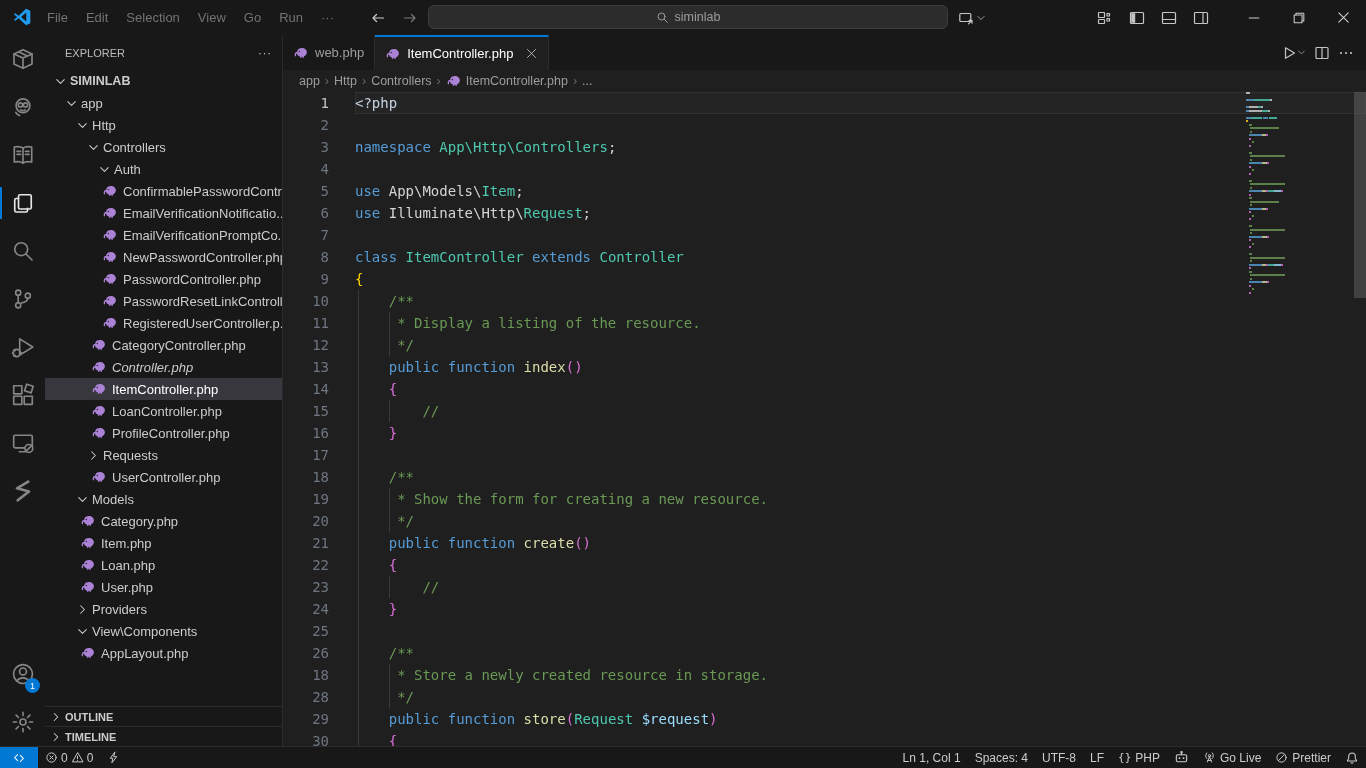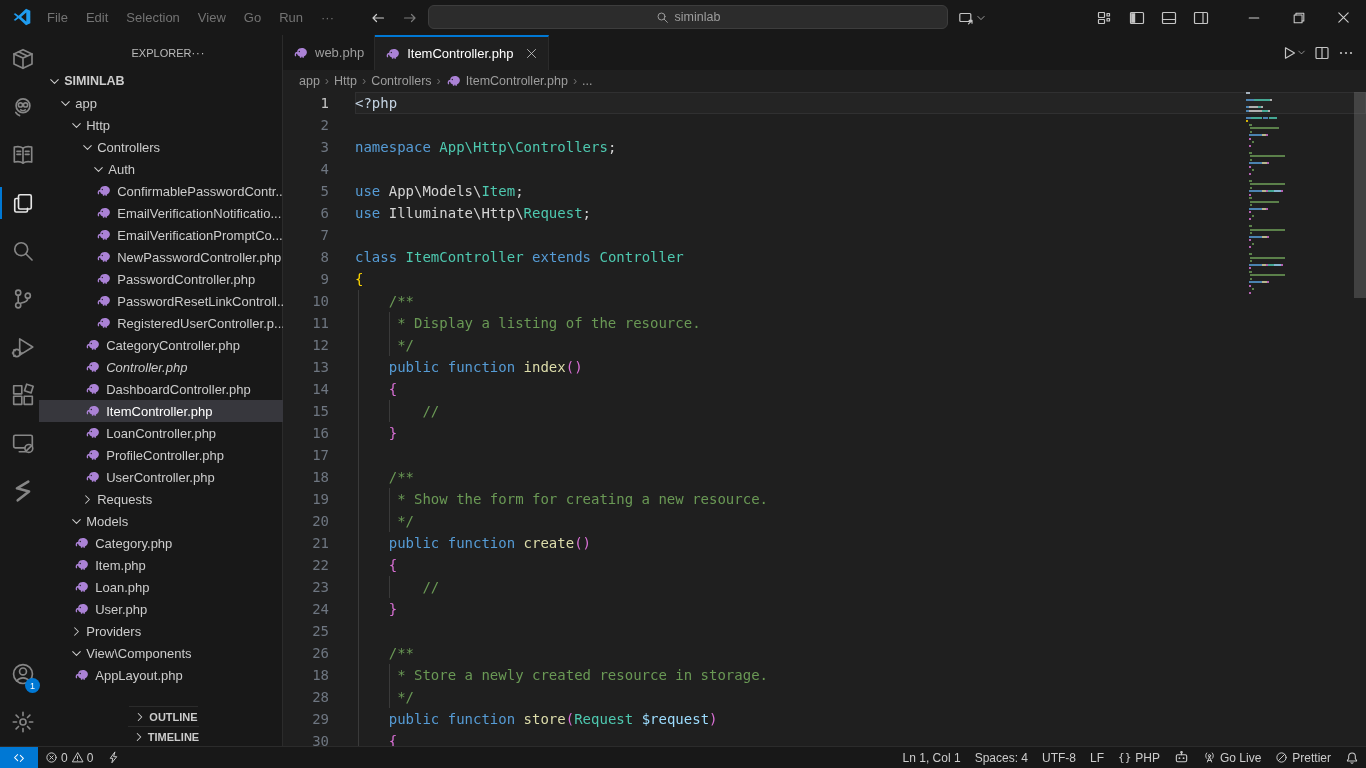--- a/index.html
+++ b/index.html
@@ -29,21 +29,21 @@
   
   #activitybar { width:45px; background:#181818; display:flex; flex-direction:column; flex:none; }
   .ab-item { position:relative; width:45px; height:48px; display:grid; place-items:center; color:#868686; }
   .ab-item.active { color:#e7e7e7; }
   .ab-item.active::before { content:""; position:absolute; left:0; top:8px; bottom:8px; width:2px; background:#0078d4; }
   .ab-bottom { margin-top:auto; }
   .ab-badge { position:absolute; right:5px; bottom:5px; width:15px; height:15px; border-radius:50%;
               background:#0078d4; color:#fff; font-size:9px; display:grid; place-items:center; }
 
   
-  #sidebar { width:238px; background:#181818; border-right:1px solid #2b2b2b; display:flex; flex-direction:column; flex:none;align-items:center; }
+  #sidebar { width:238px; background:#181818; border-right:1px solid #2b2b2b; display:flex; flex-direction:column; flex:none; }
   .sb-head { height:35px; flex:none; display:flex; align-items:center; padding:0 10px 0 20px; color:#bbbbbb; font-size:11px; }
   .sb-head .more { margin-left:auto; letter-spacing:1px; color:#cccccc; }
   .tree { flex:1 1 auto; overflow:hidden; }
   .trow { height:22px; display:flex; align-items:center; white-space:nowrap; color:#cccccc; cursor:default; }
   .trow .chev { flex:none; color:#cccccc; margin-right:2px; }
   .trow .ficon { flex:none; margin-right:5px; }
   .trow.sel { background:#37373d; color:#ffffff; }
   .trow.root { font-weight:700; font-size:12.5px; }
   .sb-section { height:20px; flex:none; border-top:1px solid #2b2b2b; display:flex; align-items:center;
                 font-weight:700; font-size:11px; color:#cccccc; padding-left:4px; gap:2px; }
@@ -429,82 +429,71 @@
           <span class="ficon">
             <svg width="16" height="16" viewBox="0 0 16 16">
               <g fill="#AB82D6">
                 <path d="M4.5 5.2C5.3 3.9 7 3 8.9 3c2.8 0 5 1.9 5 4.3 0 1.9-1.2 3.5-3 4.1v1.4h-1.5v-1.1h-1v1.1H6.9v-1.2c-1.5-.5-2.6-1.7-2.9-3.1-.5.1-.9.5-1 1-.1.4 0 .9.3 1.2l-.9.8C1.7 10.7 1.5 9.6 1.8 8.7c.3-1.1 1.3-1.9 2.4-2 .1-.5.2-1 .3-1.5z"></path>
                 <circle cx="6.3" cy="6.5" r=".65" fill="#1f1f1f"></circle>
               </g>
             </svg>
           </span>
           <span>Controller.php</span>
         </div>
+        <div class="trow sel" style="padding-left: 46px;">
+          <span class="ficon">
+            <svg width="16" height="16" viewBox="0 0 16 16">
+              <g fill="#AB82D6">
+                <path d="M4.5 5.2C5.3 3.9 7 3 8.9 3c2.8 0 5 1.9 5 4.3 0 1.9-1.2 3.5-3 4.1v1.4h-1.5v-1.1h-1v1.1H6.9v-1.2c-1.5-.5-2.6-1.7-2.9-3.1-.5.1-.9.5-1 1-.1.4 0 .9.3 1.2l-.9.8C1.7 10.7 1.5 9.6 1.8 8.7c.3-1.1 1.3-1.9 2.4-2 .1-.5.2-1 .3-1.5z"></path>
+                <circle cx="6.3" cy="6.5" r=".65" fill="#1f1f1f"></circle>
+              </g>
+            </svg>
+          </span>
+          <span>ItemController.php</span>
+        </div>
         <div class="trow" style="padding-left: 46px;">
           <span class="ficon">
             <svg width="16" height="16" viewBox="0 0 16 16">
               <g fill="#AB82D6">
                 <path d="M4.5 5.2C5.3 3.9 7 3 8.9 3c2.8 0 5 1.9 5 4.3 0 1.9-1.2 3.5-3 4.1v1.4h-1.5v-1.1h-1v1.1H6.9v-1.2c-1.5-.5-2.6-1.7-2.9-3.1-.5.1-.9.5-1 1-.1.4 0 .9.3 1.2l-.9.8C1.7 10.7 1.5 9.6 1.8 8.7c.3-1.1 1.3-1.9 2.4-2 .1-.5.2-1 .3-1.5z"></path>
                 <circle cx="6.3" cy="6.5" r=".65" fill="#1f1f1f"></circle>
               </g>
             </svg>
           </span>
-          <span>DashboardController.php</span>
-        </div>
-        <div class="trow sel" style="padding-left: 46px;">
-          <span class="ficon">
-            <svg width="16" height="16" viewBox="0 0 16 16">
-              <g fill="#AB82D6">
-                <path d="M4.5 5.2C5.3 3.9 7 3 8.9 3c2.8 0 5 1.9 5 4.3 0 1.9-1.2 3.5-3 4.1v1.4h-1.5v-1.1h-1v1.1H6.9v-1.2c-1.5-.5-2.6-1.7-2.9-3.1-.5.1-.9.5-1 1-.1.4 0 .9.3 1.2l-.9.8C1.7 10.7 1.5 9.6 1.8 8.7c.3-1.1 1.3-1.9 2.4-2 .1-.5.2-1 .3-1.5z"></path>
-                <circle cx="6.3" cy="6.5" r=".65" fill="#1f1f1f"></circle>
-              </g>
-            </svg>
-          </span>
-          <span>ItemController.php</span>
+          <span>LoanController.php</span>
         </div>
         <div class="trow" style="padding-left: 46px;">
           <span class="ficon">
             <svg width="16" height="16" viewBox="0 0 16 16">
               <g fill="#AB82D6">
                 <path d="M4.5 5.2C5.3 3.9 7 3 8.9 3c2.8 0 5 1.9 5 4.3 0 1.9-1.2 3.5-3 4.1v1.4h-1.5v-1.1h-1v1.1H6.9v-1.2c-1.5-.5-2.6-1.7-2.9-3.1-.5.1-.9.5-1 1-.1.4 0 .9.3 1.2l-.9.8C1.7 10.7 1.5 9.6 1.8 8.7c.3-1.1 1.3-1.9 2.4-2 .1-.5.2-1 .3-1.5z"></path>
                 <circle cx="6.3" cy="6.5" r=".65" fill="#1f1f1f"></circle>
               </g>
             </svg>
           </span>
-          <span>LoanController.php</span>
-        </div>
-        <div class="trow" style="padding-left: 46px;">
-          <span class="ficon">
-            <svg width="16" height="16" viewBox="0 0 16 16">
-              <g fill="#AB82D6">
-                <path d="M4.5 5.2C5.3 3.9 7 3 8.9 3c2.8 0 5 1.9 5 4.3 0 1.9-1.2 3.5-3 4.1v1.4h-1.5v-1.1h-1v1.1H6.9v-1.2c-1.5-.5-2.6-1.7-2.9-3.1-.5.1-.9.5-1 1-.1.4 0 .9.3 1.2l-.9.8C1.7 10.7 1.5 9.6 1.8 8.7c.3-1.1 1.3-1.9 2.4-2 .1-.5.2-1 .3-1.5z"></path>
-                <circle cx="6.3" cy="6.5" r=".65" fill="#1f1f1f"></circle>
-              </g>
-            </svg>
-          </span>
           <span>ProfileController.php</span>
-        </div>
-        <div class="trow" style="padding-left: 46px;">
-          <span class="ficon">
-            <svg width="16" height="16" viewBox="0 0 16 16">
-              <g fill="#AB82D6">
-                <path d="M4.5 5.2C5.3 3.9 7 3 8.9 3c2.8 0 5 1.9 5 4.3 0 1.9-1.2 3.5-3 4.1v1.4h-1.5v-1.1h-1v1.1H6.9v-1.2c-1.5-.5-2.6-1.7-2.9-3.1-.5.1-.9.5-1 1-.1.4 0 .9.3 1.2l-.9.8C1.7 10.7 1.5 9.6 1.8 8.7c.3-1.1 1.3-1.9 2.4-2 .1-.5.2-1 .3-1.5z"></path>
-                <circle cx="6.3" cy="6.5" r=".65" fill="#1f1f1f"></circle>
-              </g>
-            </svg>
-          </span>
-          <span>UserController.php</span>
         </div>
         <div class="trow" style="padding-left: 41px;">
           <span class="chev">
             <svg width="15" height="15" viewBox="0 0 16 16" fill="none" stroke="currentColor" stroke-width="1.1" stroke-linecap="round" stroke-linejoin="round">
               <path d="M6 4l4 4-4 4"></path>
             </svg>
           </span>
           <span>Requests</span>
+        </div>
+        <div class="trow" style="padding-left: 46px;">
+          <span class="ficon">
+            <svg width="16" height="16" viewBox="0 0 16 16">
+              <g fill="#AB82D6">
+                <path d="M4.5 5.2C5.3 3.9 7 3 8.9 3c2.8 0 5 1.9 5 4.3 0 1.9-1.2 3.5-3 4.1v1.4h-1.5v-1.1h-1v1.1H6.9v-1.2c-1.5-.5-2.6-1.7-2.9-3.1-.5.1-.9.5-1 1-.1.4 0 .9.3 1.2l-.9.8C1.7 10.7 1.5 9.6 1.8 8.7c.3-1.1 1.3-1.9 2.4-2 .1-.5.2-1 .3-1.5z"></path>
+                <circle cx="6.3" cy="6.5" r=".65" fill="#1f1f1f"></circle>
+              </g>
+            </svg>
+          </span>
+          <span>UserController.php</span>
         </div>
         <div class="trow" style="padding-left: 30px;">
           <span class="chev">
             <svg width="15" height="15" viewBox="0 0 16 16" fill="none" stroke="currentColor" stroke-width="1.1" stroke-linecap="round" stroke-linejoin="round">
               <path d="M4 6l4 4 4-4"></path>
             </svg>
           </span>
           <span>Models</span>
         </div>
         <div class="trow" style="padding-left: 35px;">

